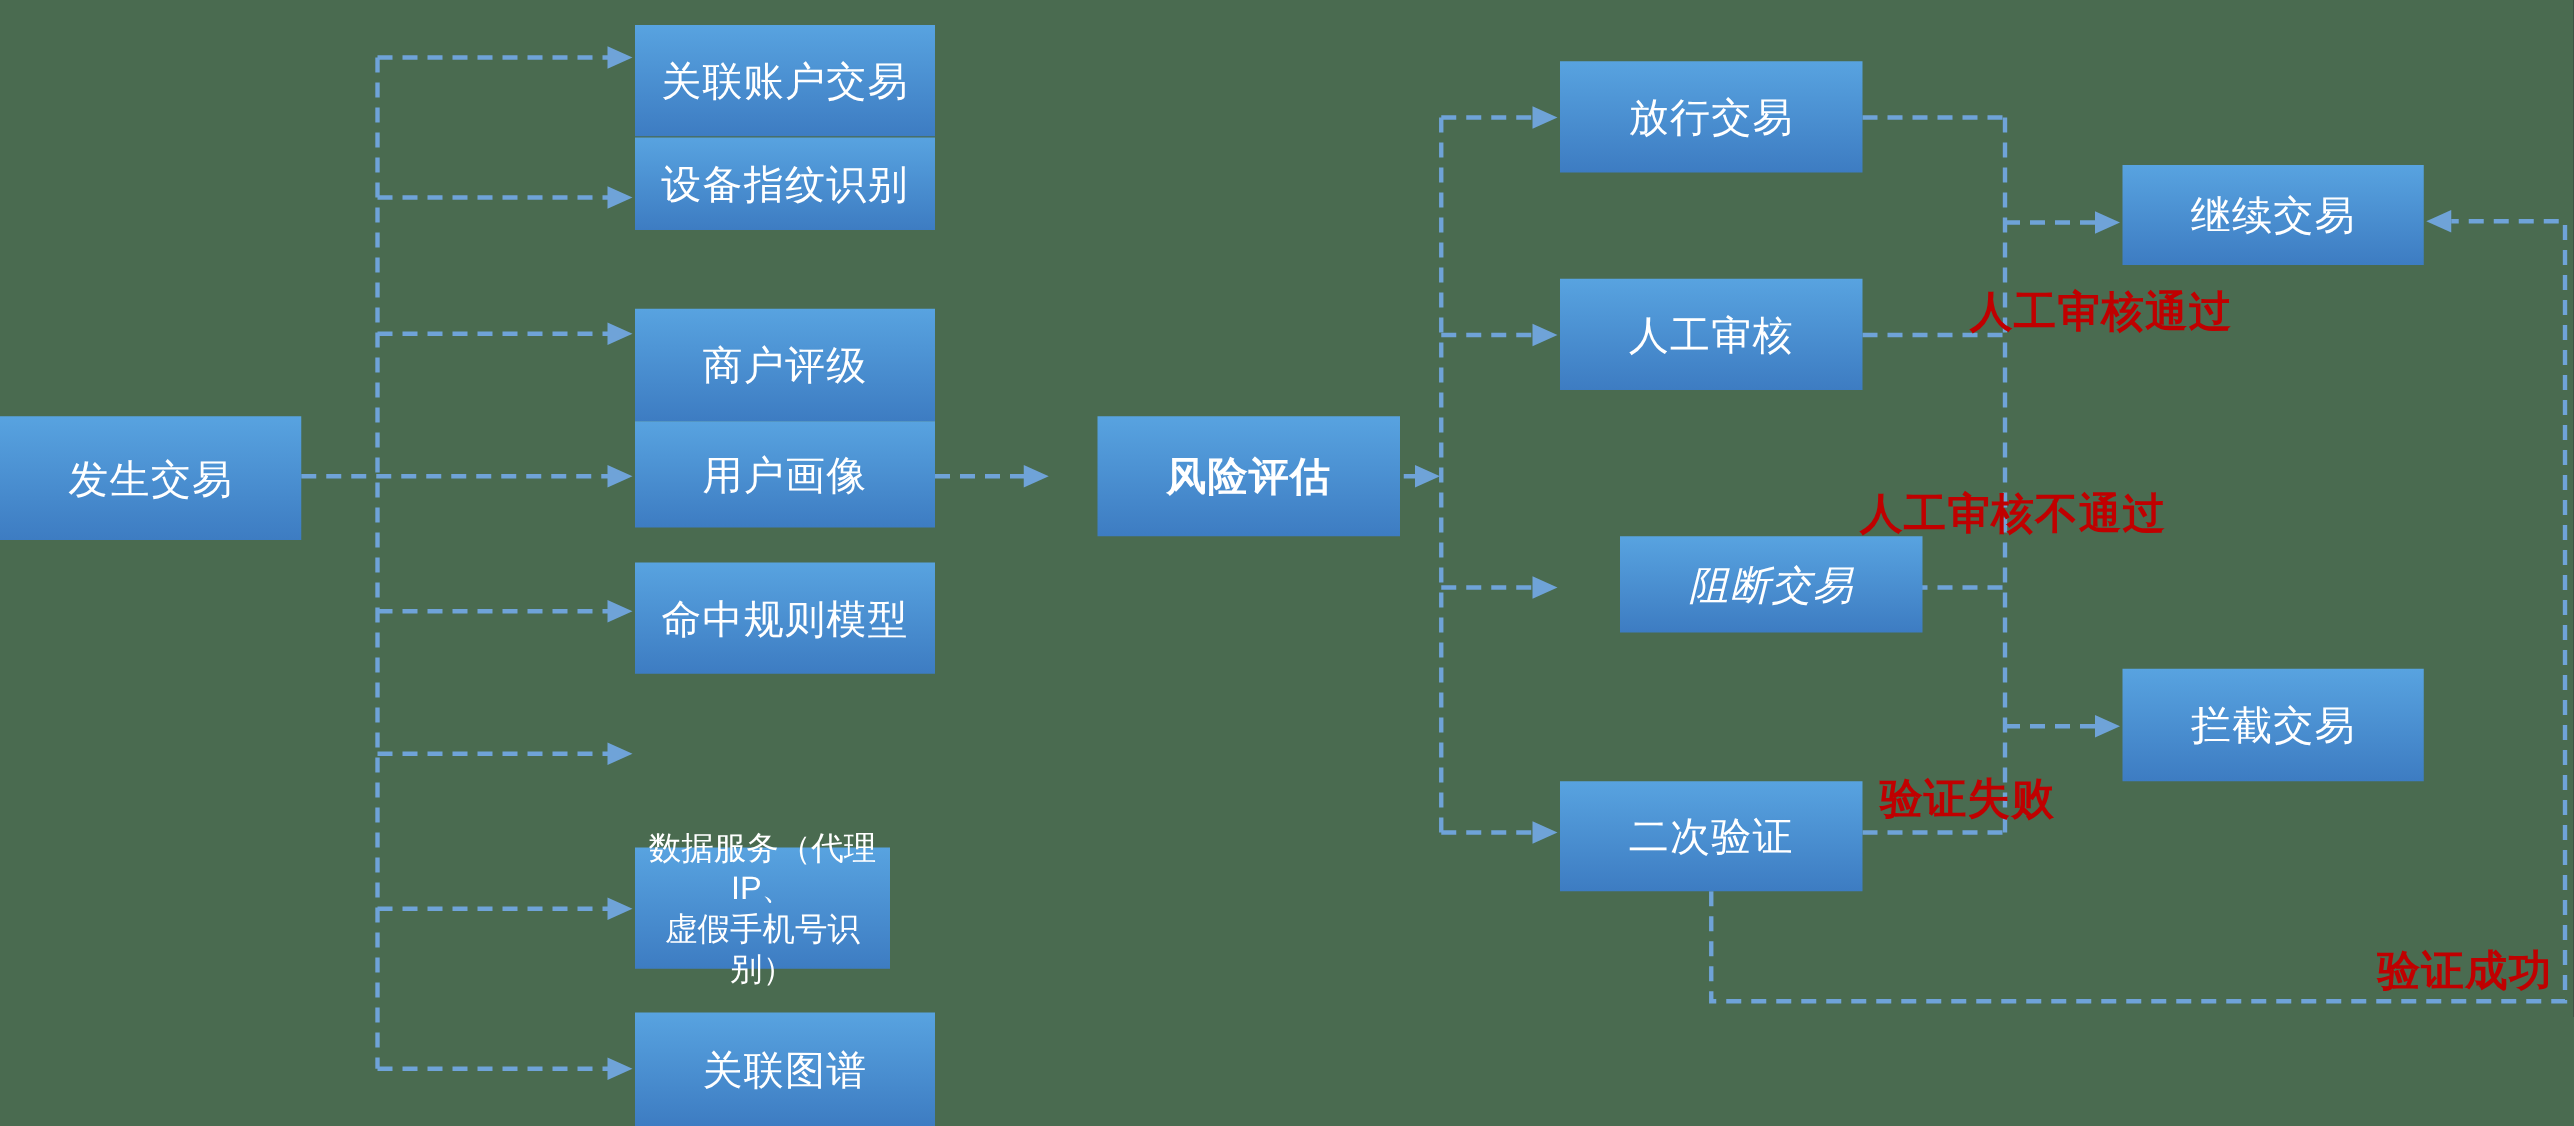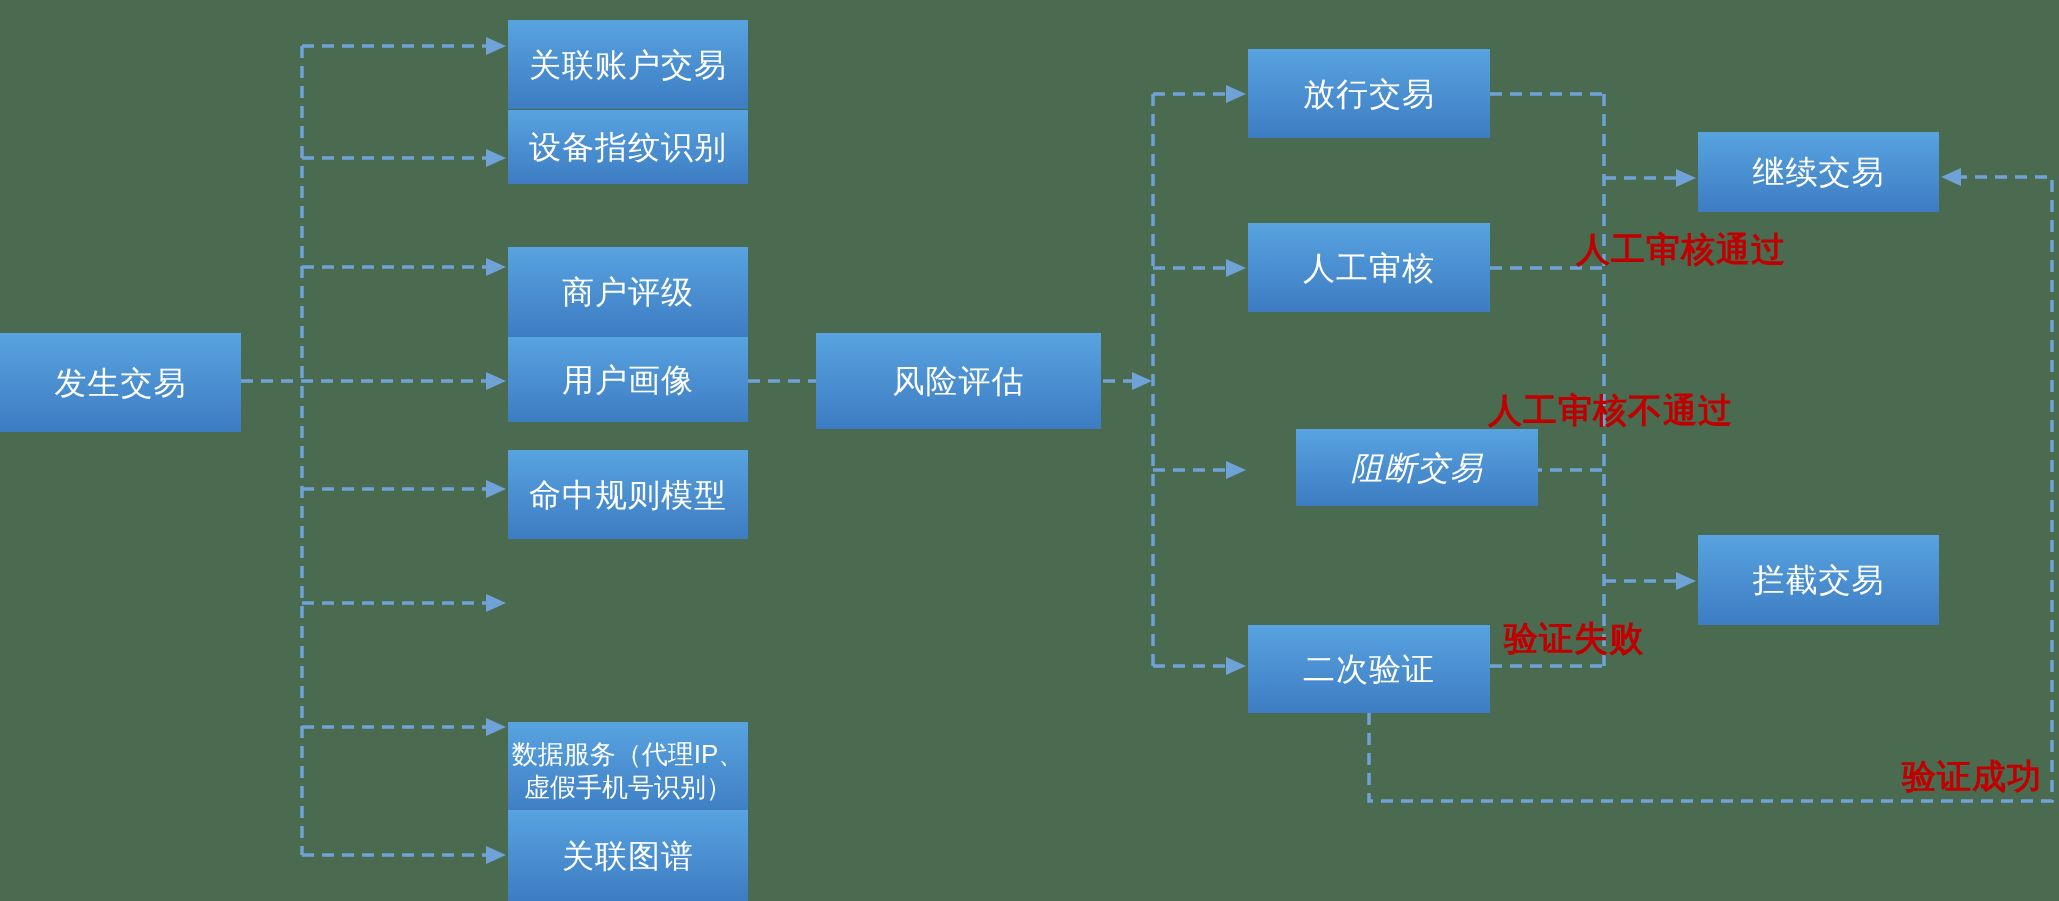--- a/index.html
+++ b/index.html
@@ -114,26 +114,26 @@
 
   <div class="node" style="left:508px;top:110px;width:240px;height:74px;">设备指纹识别</div>
 
   <div class="node" style="left:508px;top:222px;width:240px;height:90px;margin-top:25px;">商户评级</div>
 
   <div class="node" style="left:508px;top:337px;width:240px;height:85px;">用户画像</div>
 
   <div class="node" style="left:508px;top:450px;width:240px;height:89px;">命中规则模型</div>
 
 
-  <div class="node small" style="left:508px;top:678px;width:240px;height:97px;margin-top:44px;">数据服务（代理IP、
+  <div class="node small" style="left:508px;top:678px;width:204px;height:97px;">数据服务（代理IP、
 虚假手机号识别）</div>
 
   <div class="node" style="left:508px;top:810px;width:240px;height:91px;">关联图谱</div>
 
-  <div class="node" style="left:816px;top:333px;width:285px;height:96px;">风险评估</div>
+  <div class="node" style="left:878px;top:333px;width:242px;height:96px;font-weight:bold;">风险评估</div>
 
   <div class="node" style="left:1248px;top:49px;width:242px;height:89px;">放行交易</div>
 
   <div class="node" style="left:1248px;top:223px;width:242px;height:89px;">人工审核</div>
 
   <div class="node" style="left:1296px;top:429px;width:242px;height:77px;font-style:italic;">阻断交易</div>
 
   <div class="node" style="left:1248px;top:625px;width:242px;height:88px;">二次验证</div>
 
   <div class="node" style="left:1698px;top:132px;width:241px;height:80px;">继续交易</div>

